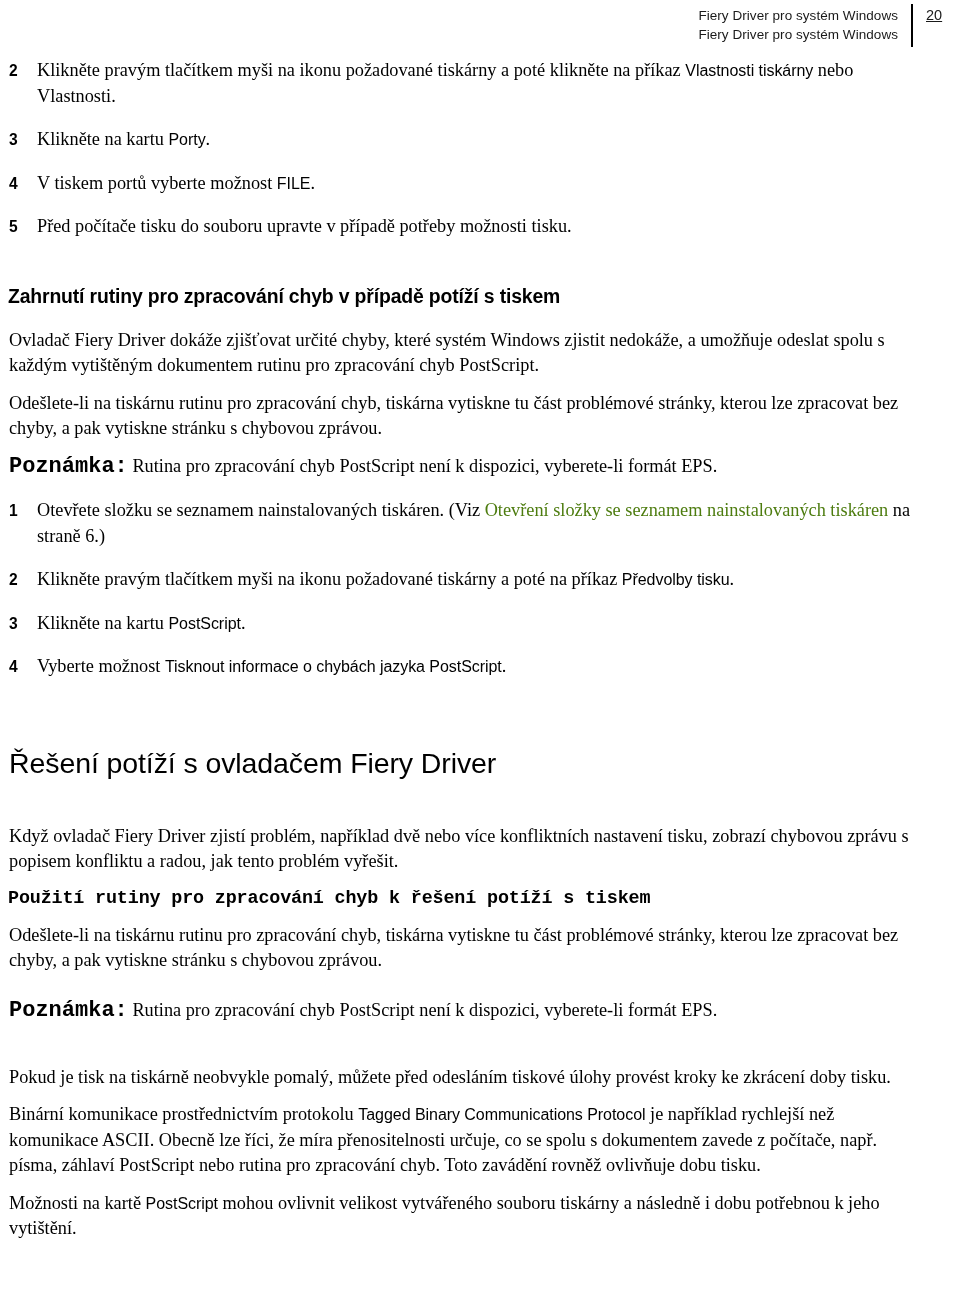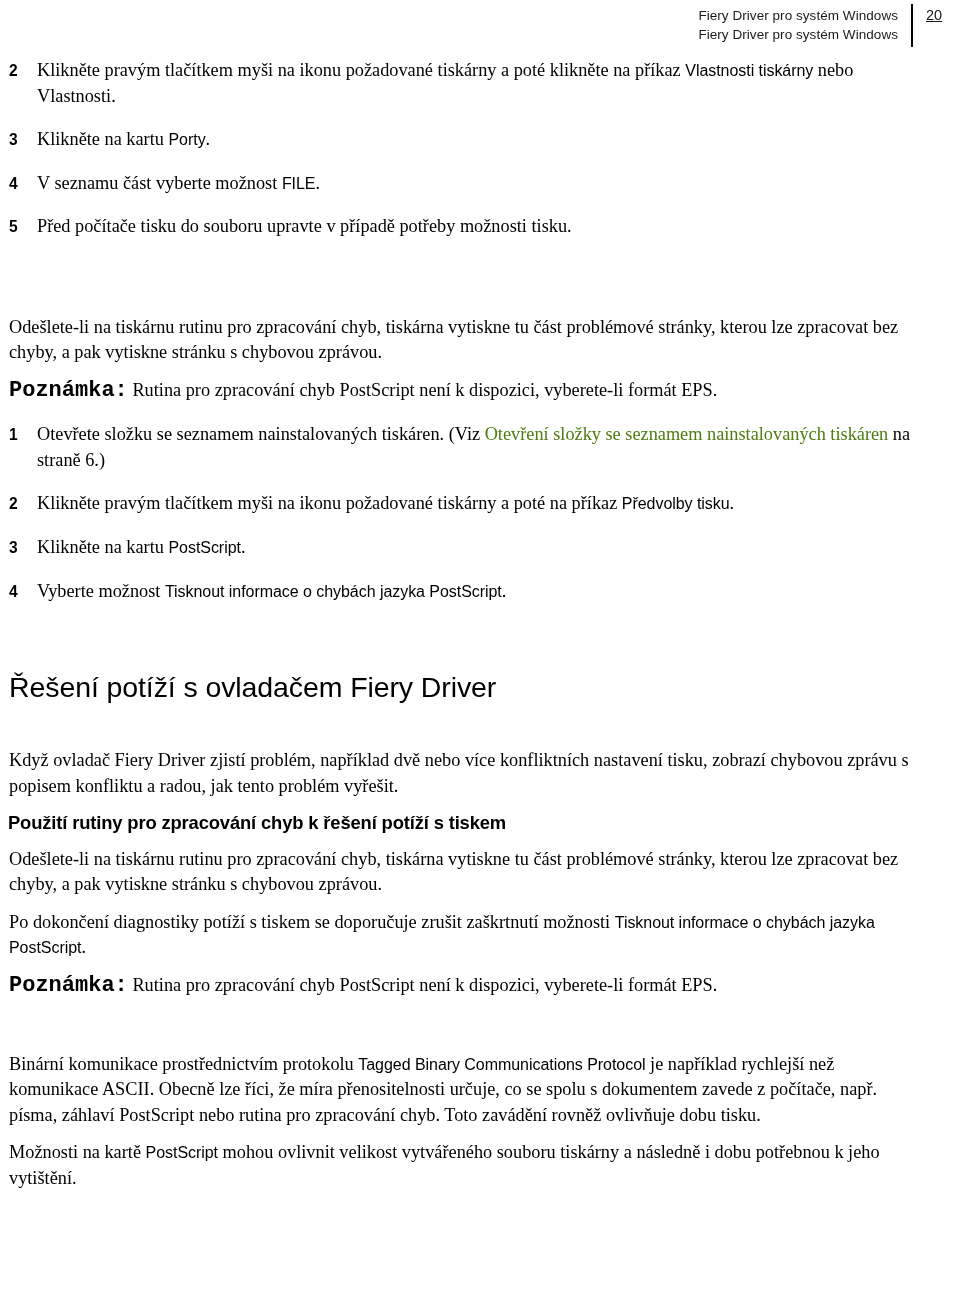--- a/index.html
+++ b/index.html
@@ -103,21 +103,21 @@
     font-family: "Liberation Sans", "DejaVu Sans", sans-serif;
     font-weight: 700;
     font-size: 19.4px;
     line-height: 25px;
     letter-spacing: -0.15px;
     color: #000000;
   }
   h3.doc-h3 {
     margin: 0;
     padding: 0 0 0 8px;
-    font-family: Liberation Sans, sans-serif;
+    font-family: Liberation Mono, monospace;
     font-weight: 700;
     font-size: 18.4px;
     line-height: 24px;
     letter-spacing: -0.15px;
     color: #000000;
   }
 
   
   ol.steps {
     list-style: none;
@@ -177,32 +177,34 @@
   <div class="body-area">
 
     <ol class="steps">
       <li>
         <span class="step-num">2</span><span>Klikněte pravým tlačítkem myši na ikonu požadované tiskárny a poté klikněte na příkaz </span><span class="ui">Vlastnosti tiskárny</span><span> nebo Vlastnosti.</span>
       </li>
       <li>
         <span class="step-num">3</span><span>Klikněte na kartu </span><span class="ui">Porty</span><span>.</span>
       </li>
       <li>
-        <span class="step-num">4</span><span>V seznamu část vyberte možnost </span><span class="ui">FILE</span><span>.</span>
+        <span class="step-num">4</span><span>V tiskem portů vyberte možnost </span><span class="ui">FILE</span><span>.</span>
       </li>
       <li>
         <span class="step-num">5</span><span>Před počítače tisku do souboru upravte v případě potřeby možnosti tisku.</span>
       </li>
     </ol>
 
     <div class="gap-xl"></div>
 
+    <h2 class="doc-h2">Zahrnutí rutiny pro zpracování chyb v případě potíží s tiskem</h2>
 
     <div class="gap-md"></div>
 
+    <p class="para">Ovladač Fiery Driver dokáže zjišťovat určité chyby, které systém Windows zjistit nedokáže, a umožňuje odeslat spolu s každým vytištěným dokumentem rutinu pro zpracování chyb PostScript.</p>
 
     <div class="gap-sm"></div>
 
     <p class="para">Odešlete-li na tiskárnu rutinu pro zpracování chyb, tiskárna vytiskne tu část problémové stránky, kterou lze zpracovat bez chyby, a pak vytiskne stránku s chybovou zprávou.</p>
 
     <div class="gap-sm"></div>
 
     <p class="para"><span class="lbl">Poznámka:</span><span> Rutina pro zpracování chyb PostScript není k dispozici, vyberete-li formát EPS.</span></p>
 
     <div class="gap-md"></div>
@@ -233,31 +235,31 @@
     <div class="gap-sm"></div>
 
     <h3 class="doc-h3">Použití rutiny pro zpracování chyb k řešení potíží s tiskem</h3>
 
     <div class="gap-sm"></div>
 
     <p class="para">Odešlete-li na tiskárnu rutinu pro zpracování chyb, tiskárna vytiskne tu část problémové stránky, kterou lze zpracovat bez chyby, a pak vytiskne stránku s chybovou zprávou.</p>
 
     <div class="gap-sm"></div>
 
-    <p class="para"><span>Po dokončení diagnostiky potíží s tiskem se doporučuje zrušit zaškrtnutí možnosti </span><span class="ui">Tisknout informace o chybách jazyka PostScript</span><span>.</span></p>
 
     <div class="gap-sm"></div>
 
     <p class="para"><span class="lbl">Poznámka:</span><span> Rutina pro zpracování chyb PostScript není k dispozici, vyberete-li formát EPS.</span></p>
 
     <div class="gap-lg"></div>
 
 
     <div class="gap-sm"></div>
 
+    <p class="para">Pokud je tisk na tiskárně neobvykle pomalý, můžete před odesláním tiskové úlohy provést kroky ke zkrácení doby tisku.</p>
 
     <div class="gap-sm"></div>
 
     <p class="para"><span>Binární komunikace prostřednictvím protokolu </span><span class="ui">Tagged Binary Communications Protocol</span><span> je například rychlejší než komunikace ASCII. Obecně lze říci, že míra přenositelnosti určuje, co se spolu s dokumentem zavede z počítače, např. písma, záhlaví PostScript nebo rutina pro zpracování chyb. Toto zavádění rovněž ovlivňuje dobu tisku.</span></p>
 
     <div class="gap-sm"></div>
 
     <p class="para"><span>Možnosti na kartě </span><span class="ui">PostScript</span><span> mohou ovlivnit velikost vytvářeného souboru tiskárny a následně i dobu potřebnou k jeho vytištění.</span></p>
 
   </div>

